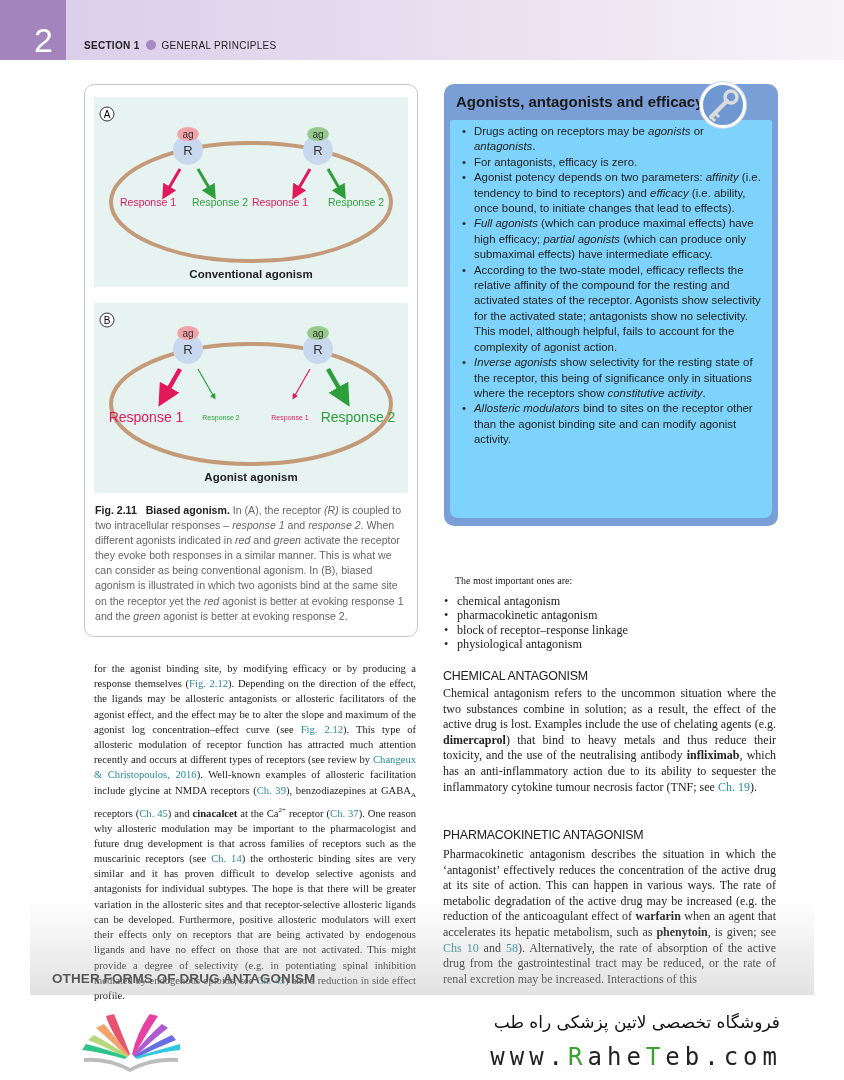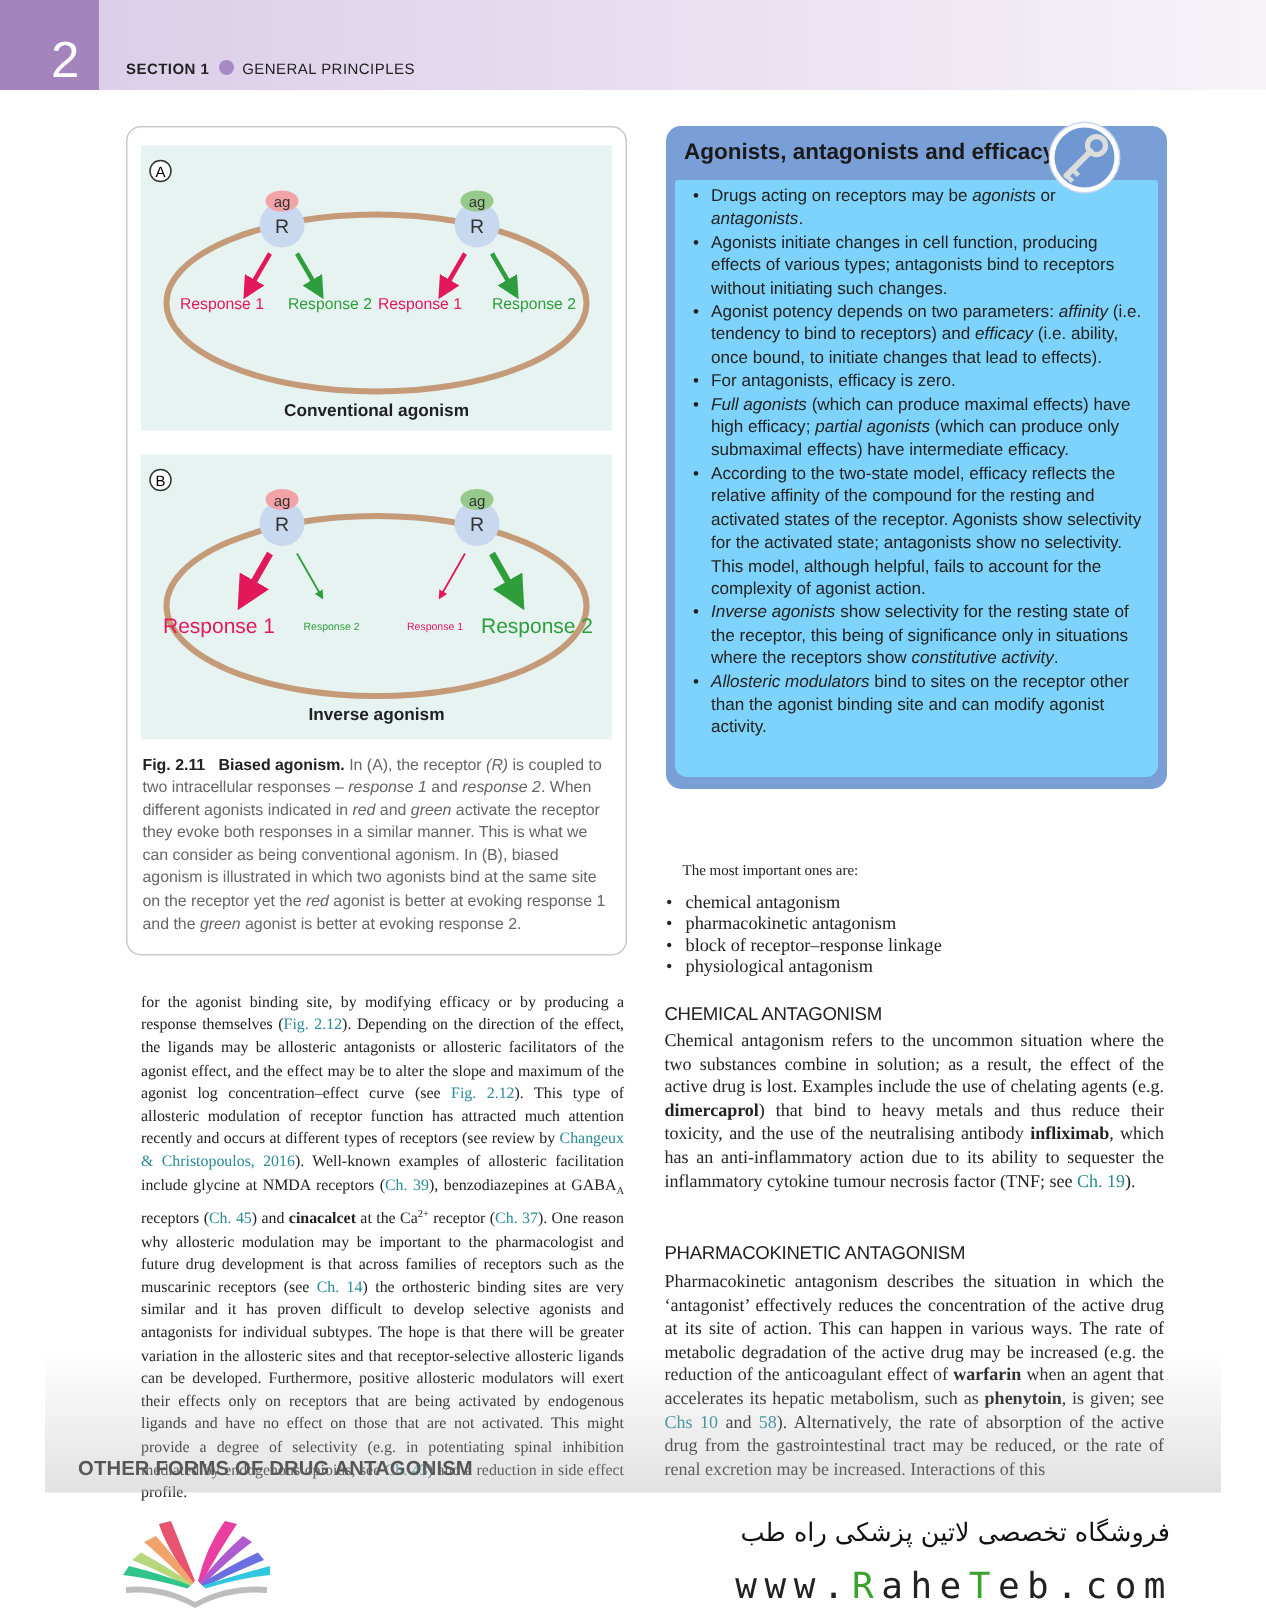--- a/index.html
+++ b/index.html
@@ -139,36 +139,35 @@
       </g>
       <line x1="86" y1="66" x2="70" y2="94" stroke="#e2185a" stroke-width="4.5" marker-end="url(#ar)"></line>
       <line x1="104" y1="66" x2="120" y2="94" stroke="#2e9e3c" stroke-width="1.2" marker-end="url(#ag)"></line>
       <line x1="216" y1="66" x2="200" y2="94" stroke="#e2185a" stroke-width="1.2" marker-end="url(#ar)"></line>
       <line x1="234" y1="66" x2="250" y2="94" stroke="#2e9e3c" stroke-width="4.5" marker-end="url(#ag)"></line>
       <text x="52" y="119" text-anchor="middle" font-family="Liberation Sans, sans-serif" font-size="14" fill="#e2185a">Response 1</text>
       <text x="127" y="117" text-anchor="middle" font-family="Liberation Sans, sans-serif" font-size="7" fill="#2e9e3c">Response 2</text>
       <text x="196" y="117" text-anchor="middle" font-family="Liberation Sans, sans-serif" font-size="7" fill="#e2185a">Response 1</text>
       <text x="264" y="119" text-anchor="middle" font-family="Liberation Sans, sans-serif" font-size="14" fill="#2e9e3c">Response 2</text>
     </svg>
-    <div class="panel-caption" style="top:168px">Inverse agonism</div>
+    <div class="panel-caption" style="top:168px">Agonist agonism</div>
   </div>
 
   <div class="fig-caption">
     <b class="fig-label">Fig. 2.11</b>&nbsp;&nbsp;&nbsp;<b class="fig-label">Biased agonism.</b><span><span> In (A), the receptor </span><i>(R)</i><span> is coupled to two intracellular responses – </span><i>response 1</i><span> and </span><i>response 2</i><span>. When different agonists indicated in </span><i>red</i><span> and </span><i>green</i><span> activate the receptor they evoke both responses in a similar manner. This is what we can consider as being conventional agonism. In (B), biased agonism is illustrated in which two agonists bind at the same site on the receptor yet the </span><i>red</i><span> agonist is better at evoking response 1 and the </span><i>green</i><span> agonist is better at evoking response 2.</span></span>
   </div>
 </div>
 
 <div class="keybox">
   <div class="keybox-title">Agonists, antagonists and efficacy</div>
   <div class="keybox-body">
     <ul id="key-list">
         <li><span>Drugs acting on receptors may be </span><i>agonists</i><span> or </span><i>antagonists</i><span>.</span></li>
-        <li><span>Agonists initiate changes in cell function, producing effects of various types; antagonists bind to receptors without initiating such changes.</span></li>
+        <li><span>For antagonists, efficacy is zero.</span></li>
         <li><span>Agonist potency depends on two parameters: </span><i>affinity</i><span> (i.e. tendency to bind to receptors) and </span><i>efficacy</i><span> (i.e. ability, once bound, to initiate changes that lead to effects).</span></li>
-        <li><span>For antagonists, efficacy is zero.</span></li>
         <li><span></span><i>Full agonists</i><span> (which can produce maximal effects) have high efficacy; </span><i>partial agonists</i><span> (which can produce only submaximal effects) have intermediate efficacy.</span></li>
         <li><span>According to the two-state model, efficacy reflects the relative affinity of the compound for the resting and activated states of the receptor. Agonists show selectivity for the activated state; antagonists show no selectivity. This model, although helpful, fails to account for the complexity of agonist action.</span></li>
         <li><span></span><i>Inverse agonists</i><span> show selectivity for the resting state of the receptor, this being of significance only in situations where the receptors show </span><i>constitutive activity</i><span>.</span></li>
         <li><span></span><i>Allosteric modulators</i><span> bind to sites on the receptor other than the agonist binding site and can modify agonist activity.</span></li>
       </ul>
   </div>
 </div>
 <div class="key-badge">
   <svg width="40" height="40" viewBox="0 0 40 40" style="position:absolute;left:0;top:0">
     <circle cx="28" cy="12" r="6" fill="none" stroke="#dcdcdc" stroke-width="3.5"></circle>

